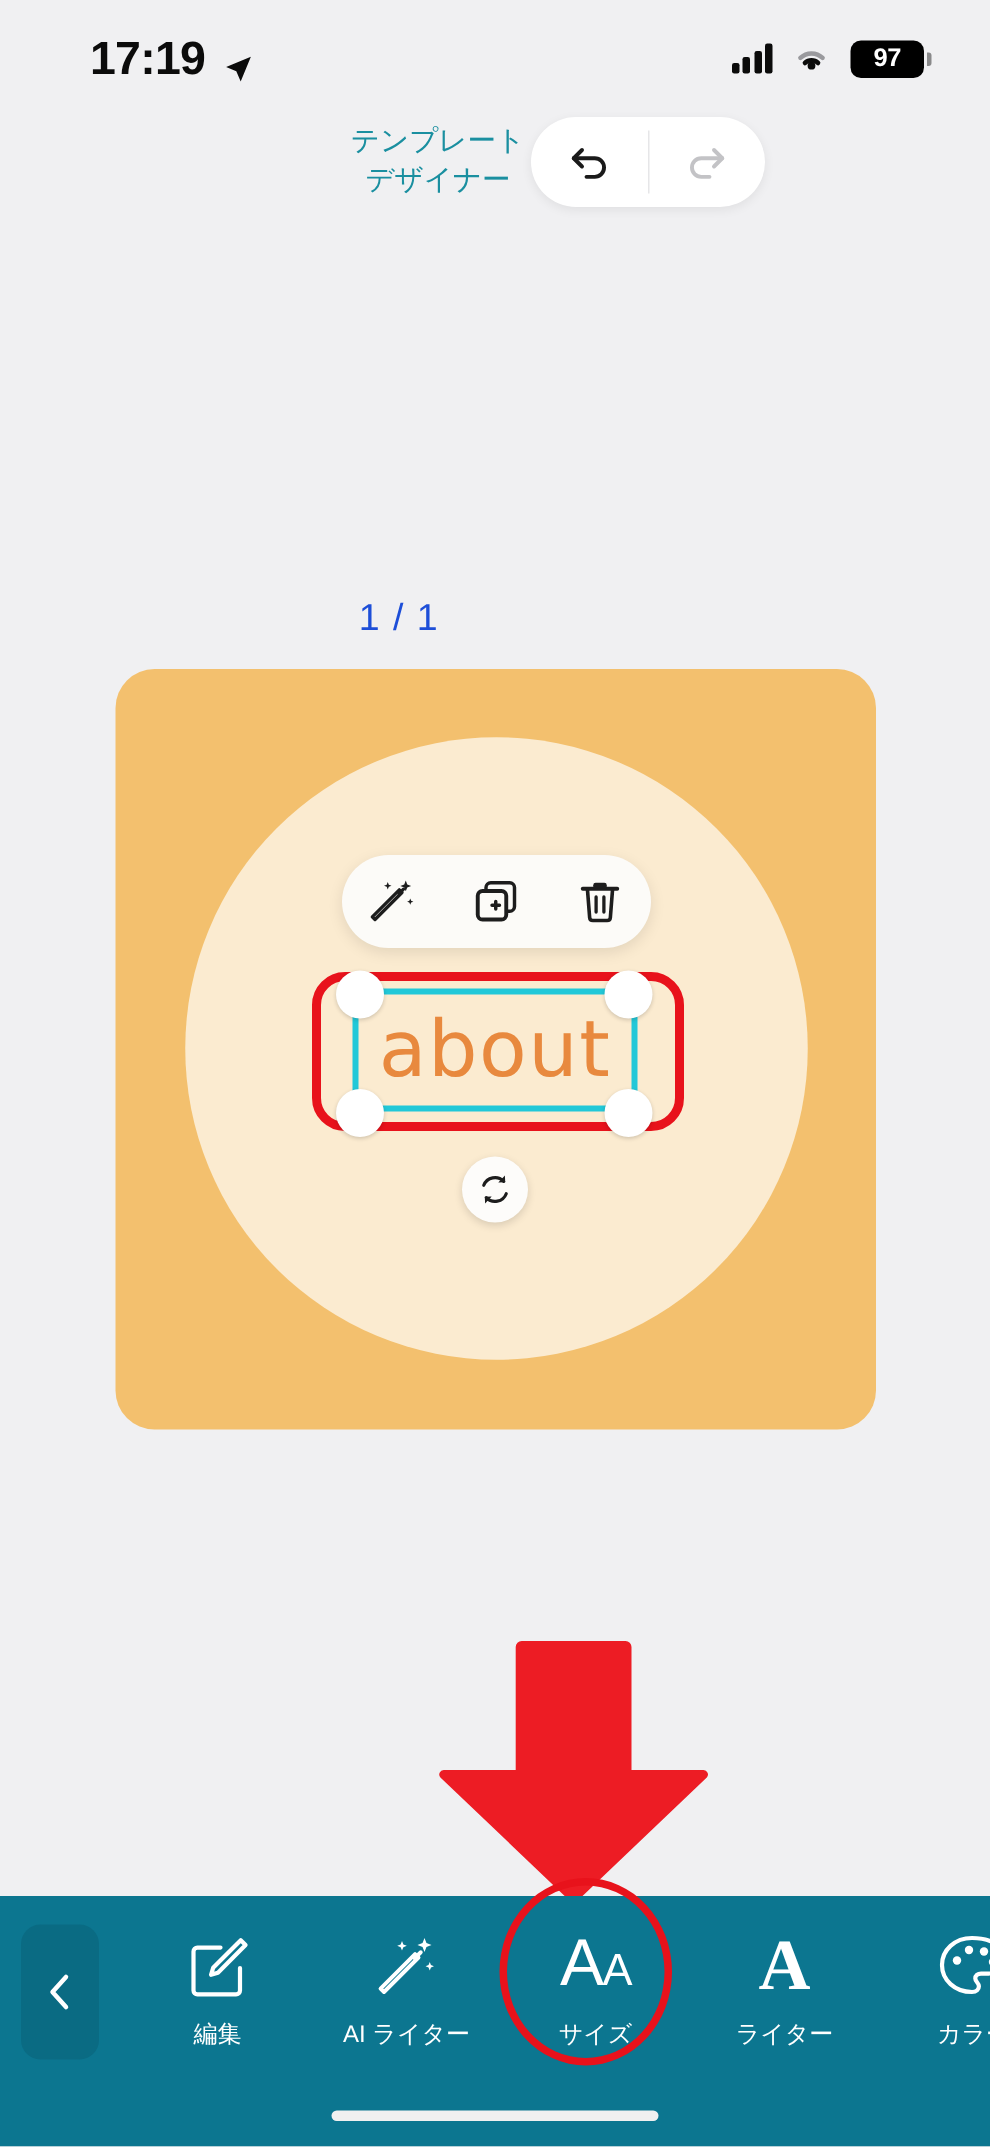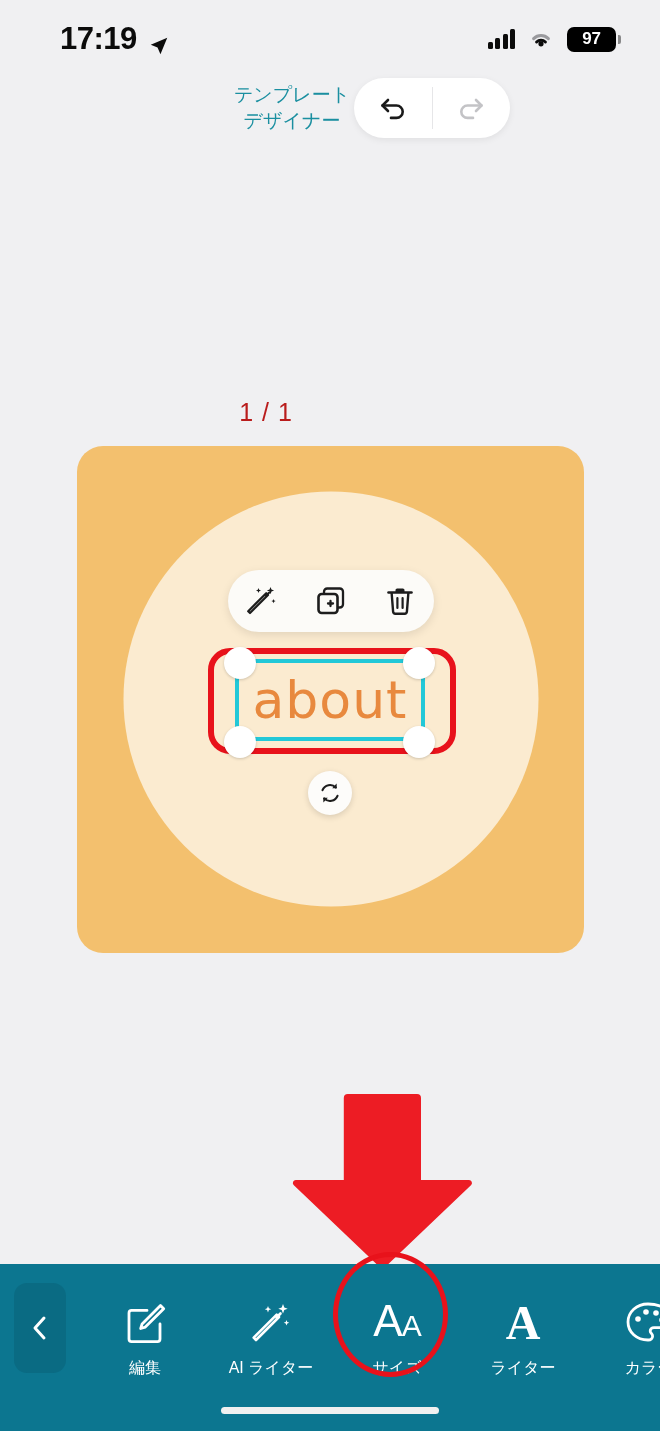--- a/index.html
+++ b/index.html
@@ -50,21 +50,21 @@
     width:156px; height:60px; background:#fff; border-radius:30px;
     display:flex; align-items:center;
     box-shadow:0 2px 7px rgba(0,0,0,.07);
   }
   .ur-btn{ width:78px; height:60px; display:flex; align-items:center; justify-content:center; }
   .ur-divider{ position:absolute; left:78px; top:9px; width:1px; height:42px; background:#e6e6e8; }
 
   
   .page-indicator{
     position:absolute; top:398px; left:0; width:532px; text-align:center;
-    font-size:25px; color:#b91c1c; letter-spacing:1px;
+    font-size:25px; color:#1d4ed8; letter-spacing:1px;
   }
 
   
   .canvas-card{
     position:absolute; left:77px; top:446px; width:507px; height:507px;
     background:#f3c06e; border-radius:26px; overflow:hidden;
   }
   .canvas-circle{
     position:absolute; left:50%; top:253px; transform:translate(-50%,-50%);
     width:415px; height:415px; border-radius:50%; background:#fbebd0;
@@ -127,21 +127,21 @@
   }
   .tool-row{
     position:absolute; left:82px; top:12px; width:600px; height:104px;
     display:flex; align-items:flex-start;
   }
   .tool-item{
     width:126px; flex:0 0 126px;
     display:flex; flex-direction:column; align-items:center; gap:10px;
     padding-top:10px;
   }
-  .tool-icon{ height:50px; display:flex; align-items:center; justify-content:center;margin-top:12px; }
+  .tool-icon{ height:50px; display:flex; align-items:center; justify-content:center; }
   .tool-label{ color:#fff; font-size:16px; white-space:nowrap; }
   .glyph-aa{ color:#fff; font-size:44px; line-height:44px; font-weight:300; letter-spacing:-1px; }
   .glyph-aa small{ font-size:30px; }
   .glyph-a-serif{ color:#fff; font-size:48px; line-height:48px; font-family:"Liberation Serif","DejaVu Serif",serif; font-weight:700; }
 
   .tool-highlight{
     position:absolute; left:333px; top:1252px; width:115px; height:125px;
     border:5px solid #e8121b; border-radius:50%;
   }
 

